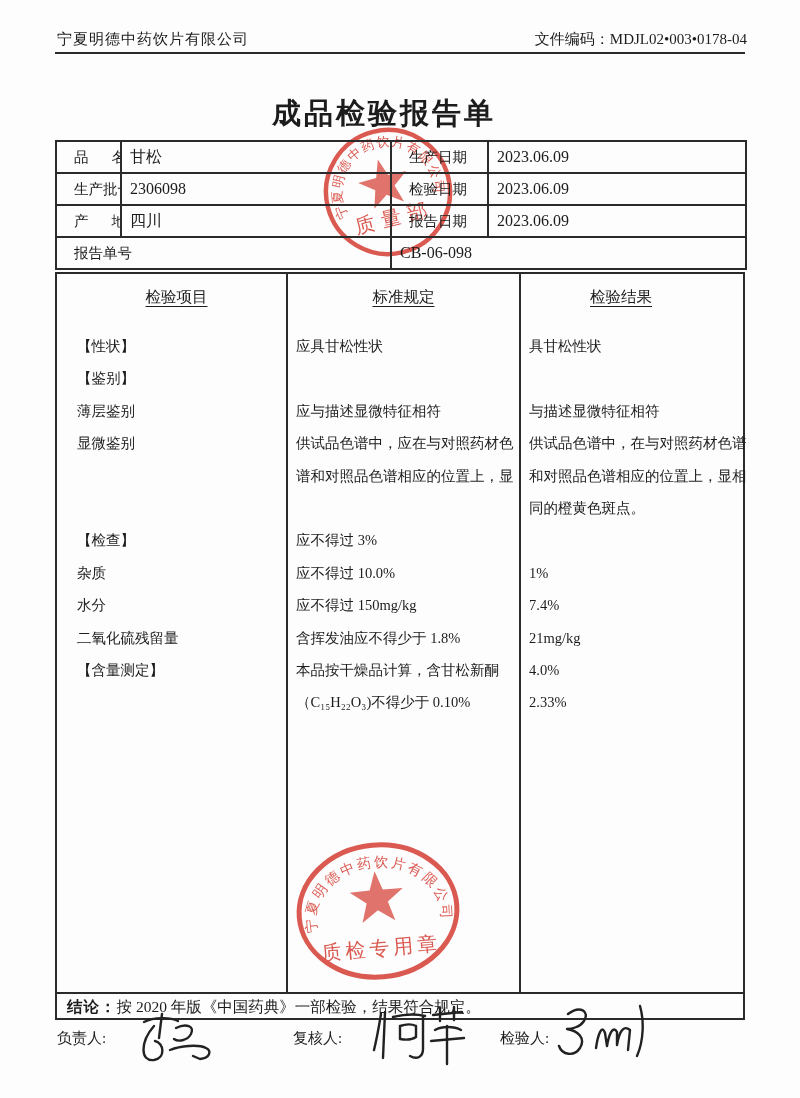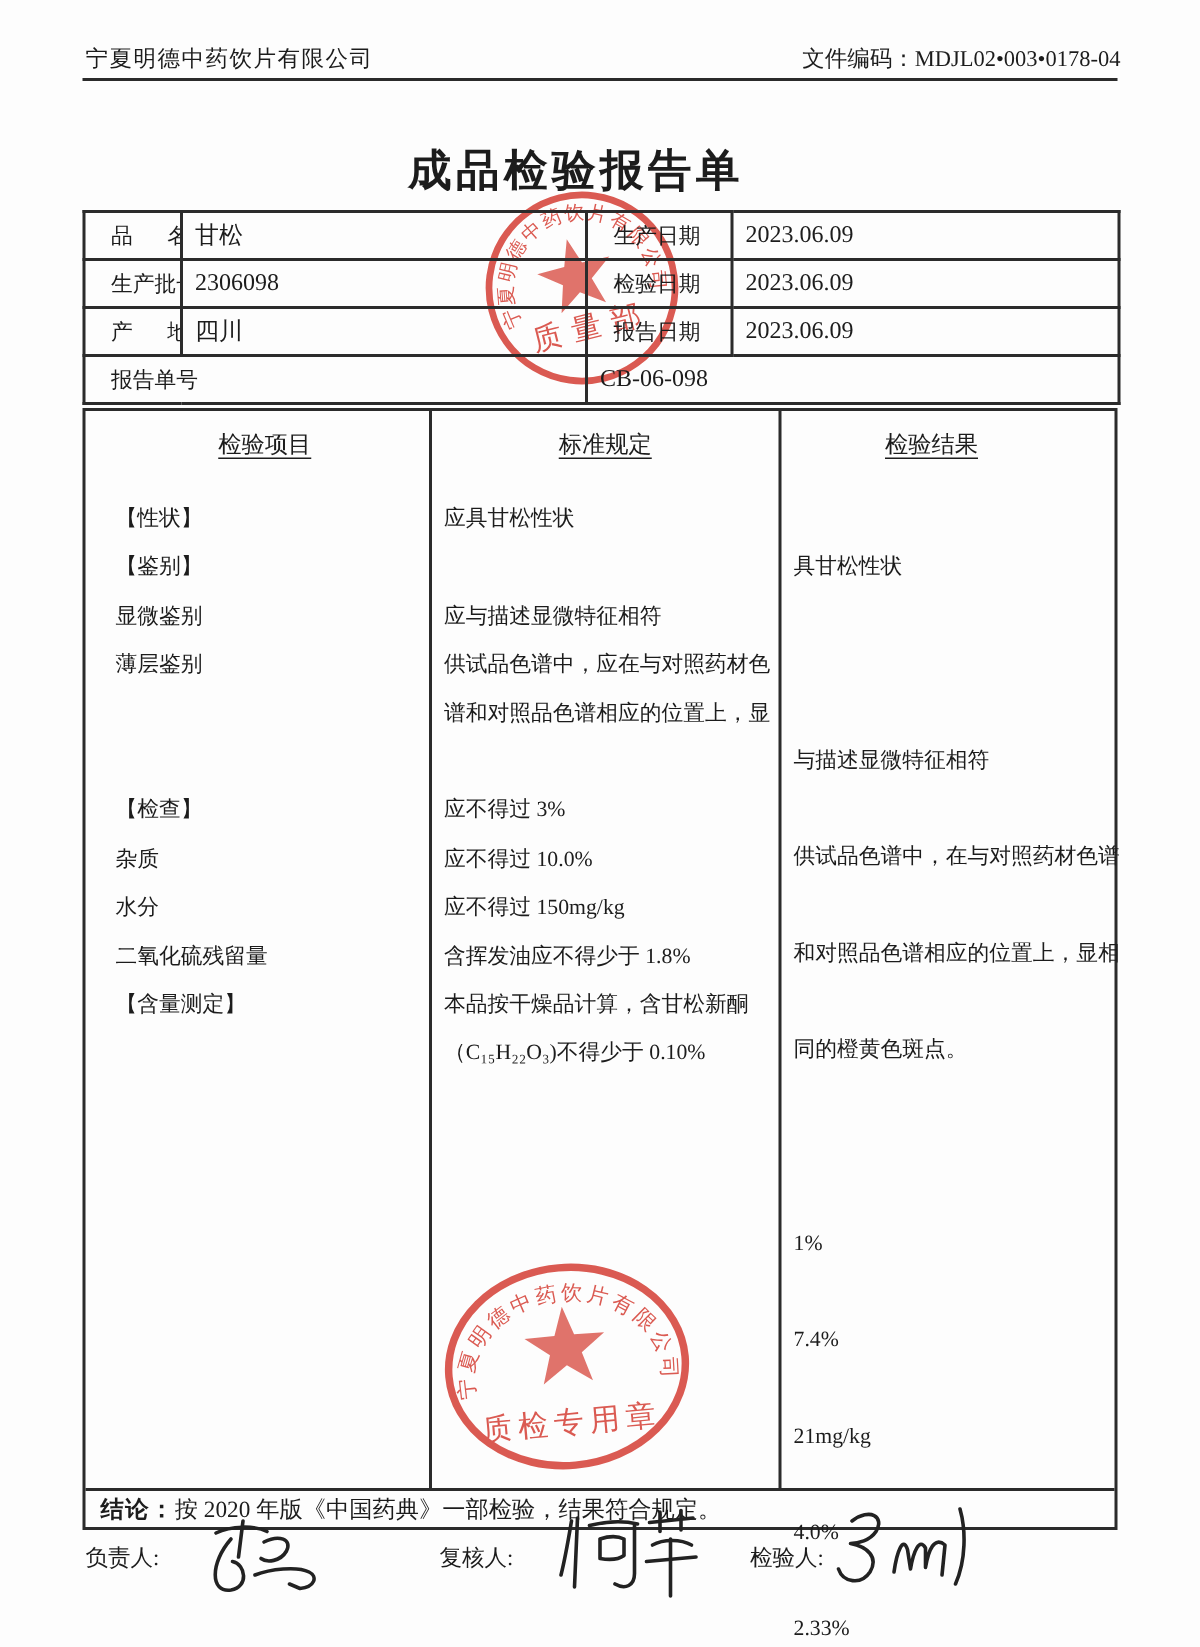--- a/index.html
+++ b/index.html
@@ -26,21 +26,21 @@
   .col1{width:231px;border-right:2px solid #2b2b2b;}
   .col2{width:233px;border-right:2px solid #2b2b2b;}
   .col3{width:200px;}
   .colhead{height:56px;line-height:46px;font-size:15.5px;}
   .colhead span{text-decoration:underline;text-underline-offset:4px;}
   .c1h{padding-left:10px;text-align:center;}
   .c2h,.c3h{text-align:center;}
   .tline{height:32.4px;line-height:32.4px;font-size:14.5px;white-space:nowrap;}
   .col1 .tline{padding-left:20px;}
   .col2 .tline{padding-left:8px;}
-  .col3 .tline{padding-left:8px;margin-top:32px;}
+  .col3 .tline{padding-left:8px;}
   .conclusion{border-top:2px solid #2b2b2b;height:26px;line-height:26px;font-size:15.5px;padding-left:10px;white-space:nowrap;}
   .conclusion b{letter-spacing:1px;}
   
   .stamp{mix-blend-mode:multiply;opacity:0.88;}
   .stamp-top{left:308px;top:112px;transform:rotate(-14deg);}
   .stamp-bot{left:276px;top:826px;transform:rotate(-5deg);}
   .stamp .ring{fill:none;stroke:#d8443a;}
   .stamp .star{fill:#d8443a;opacity:.85;}
   .stamp text{fill:#d8443a;font-family:"Liberation Serif","DejaVu Serif",serif;}
   
@@ -100,22 +100,22 @@
   </tr>
 </tbody>
   </table>
 
 <div class="abs spec">
   <div class="spec-cols">
     <div class="spec-col col1">
       <div class="colhead c1h"><span>检验项目</span></div>
       <div class="tline">【性状】</div>
       <div class="tline">【鉴别】</div>
+      <div class="tline">薄层鉴别</div>
       <div class="tline">显微鉴别</div>
-      <div class="tline">薄层鉴别</div>
       <div class="tline"></div>
       <div class="tline"></div>
       <div class="tline">【检查】</div>
       <div class="tline">杂质</div>
       <div class="tline">水分</div>
       <div class="tline">二氧化硫残留量</div>
       <div class="tline">【含量测定】</div>
       <div class="tline"></div>
       <div class="tline"></div>
     </div>

